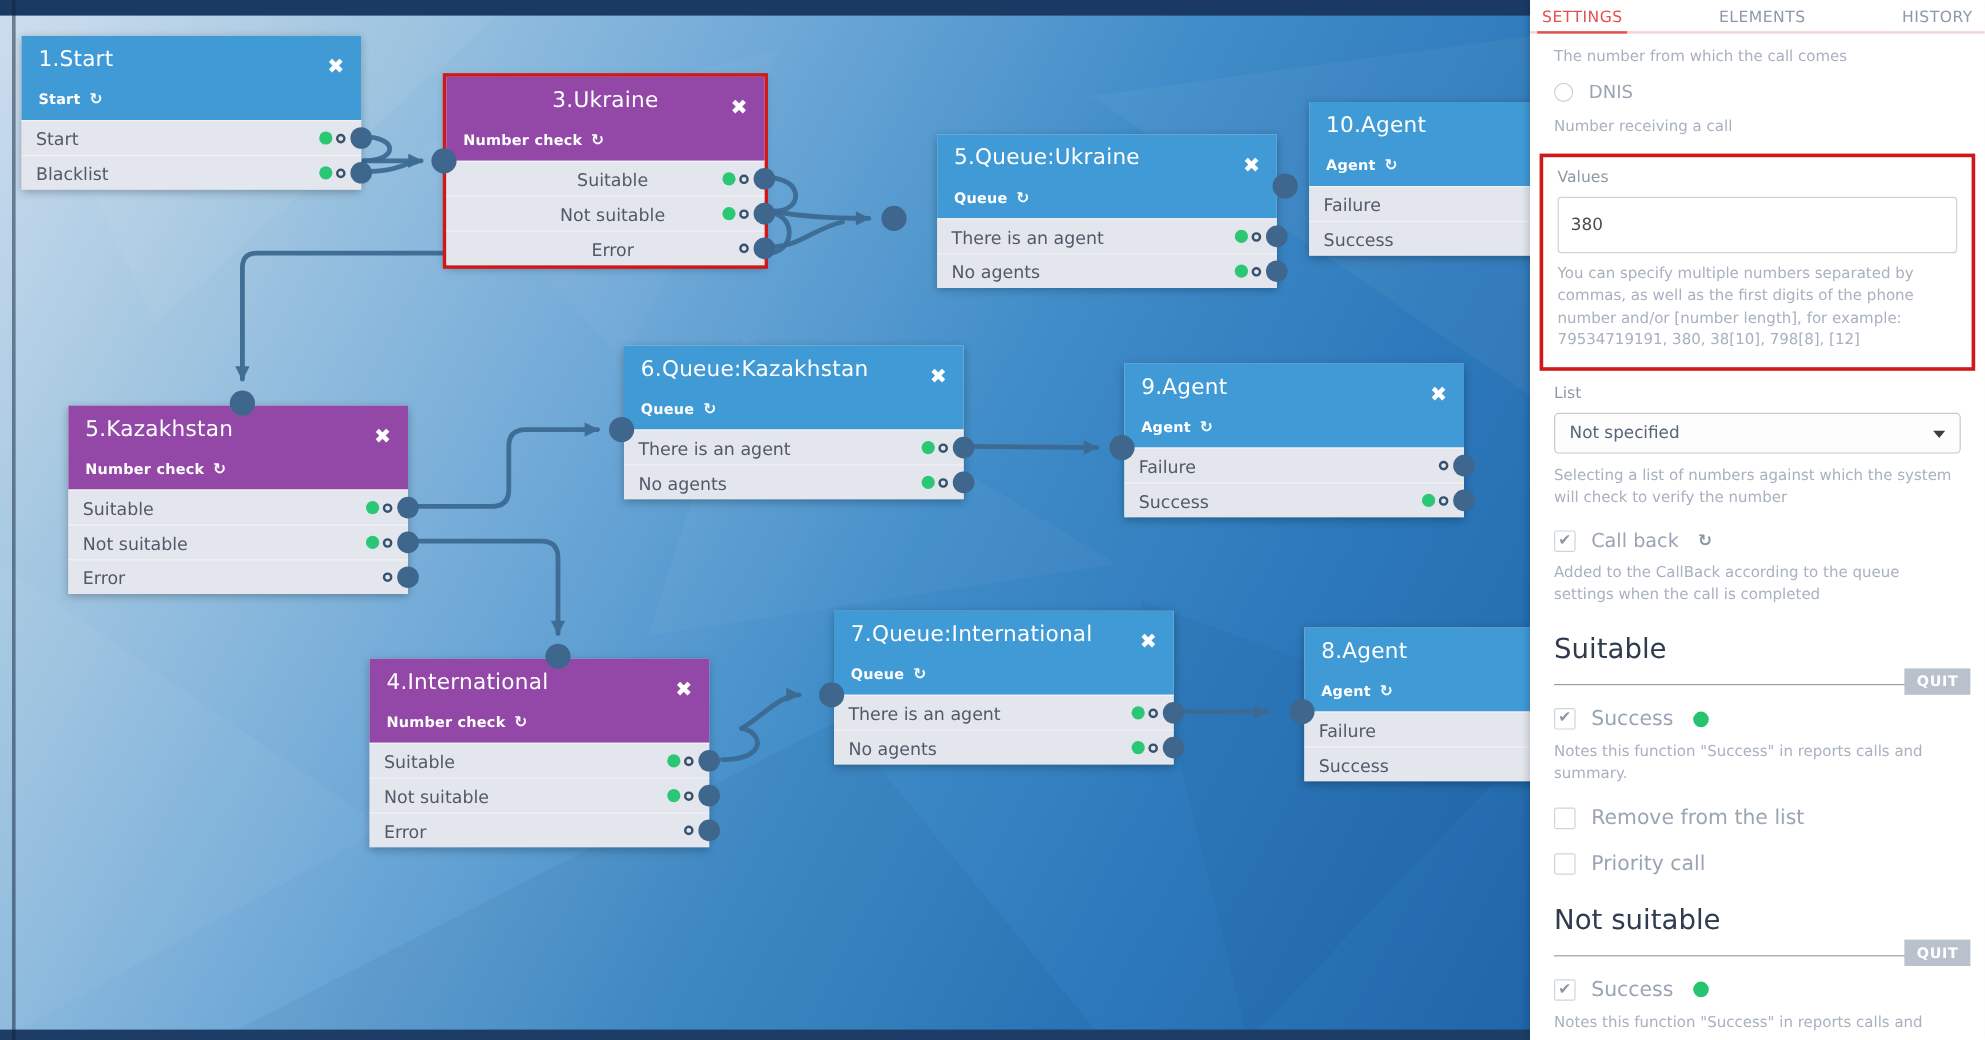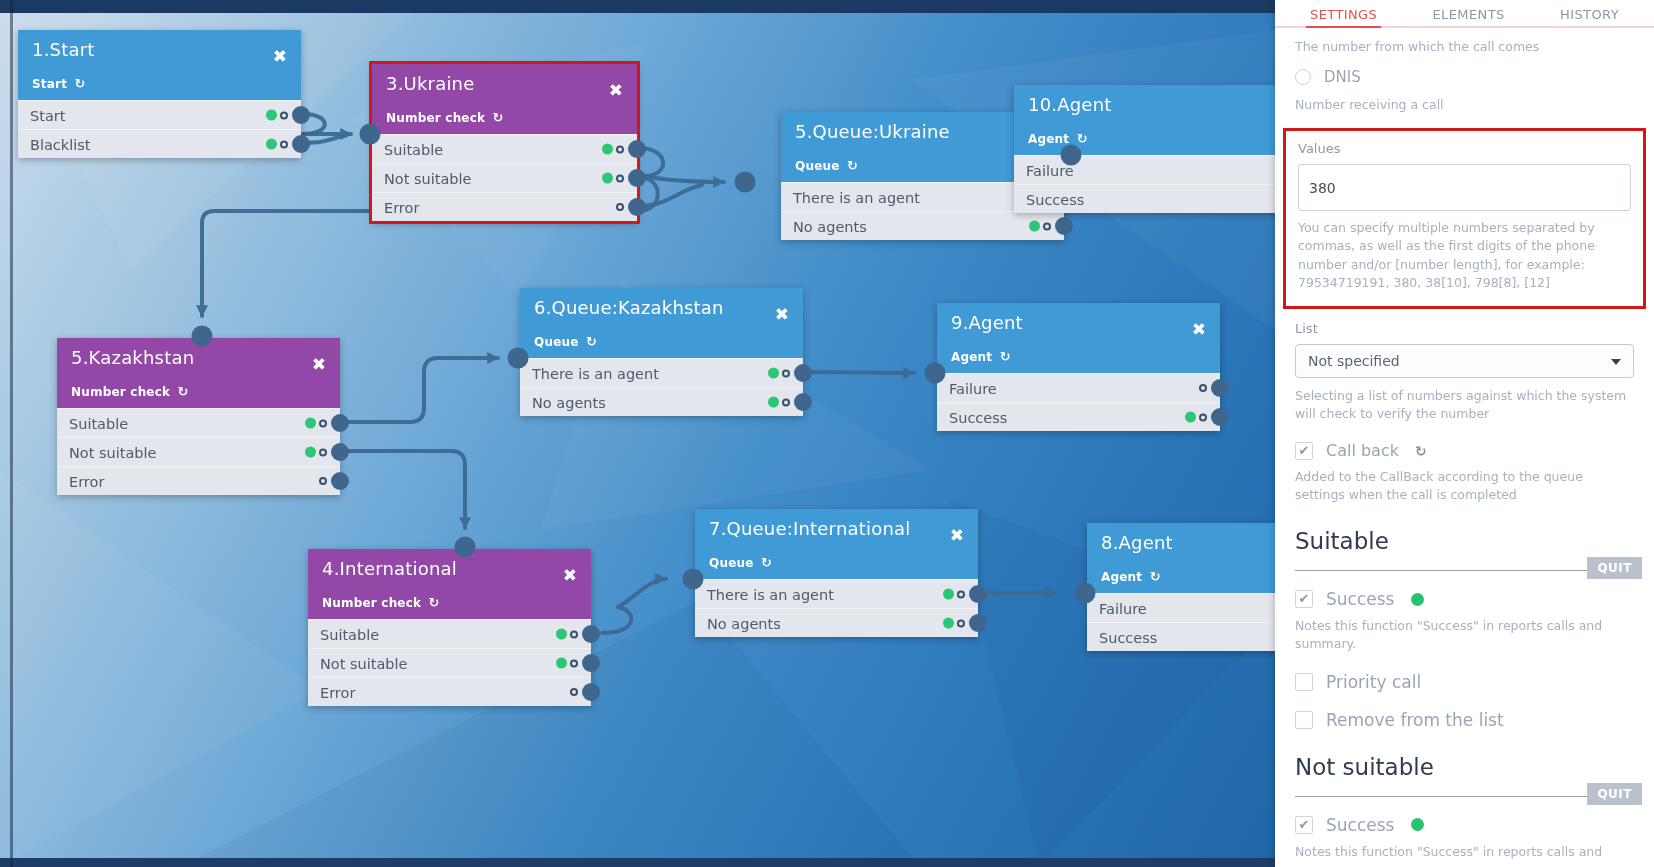--- a/index.html
+++ b/index.html
@@ -14,39 +14,39 @@
   .strip-top { position:absolute; left:0; top:0; width:100%; height:13px; background:#1b3a63; z-index:2; }
   .strip-bottom { position:absolute; left:0; bottom:0; width:100%; height:9px; background:#1d3d66; z-index:2; }
   .edge-left { position:absolute; left:10px; top:0; bottom:0; width:3px; background:rgba(14,34,58,.5); z-index:2; }
 
   #wires { position:absolute; inset:0; z-index:3; }
   .wire { stroke:#3c6a92; stroke-width:4; fill:none; stroke-linecap:round; opacity:.95; }
   #dots { position:absolute; inset:0; z-index:6; pointer-events:none; }
 
   
   .node { position:absolute; z-index:4; box-shadow:0 2px 7px rgba(0,0,0,.28); background:#e3e6ed; }
-  .node.selected { box-shadow:0 0 0 3px #d01818, 0 2px 7px rgba(0,0,0,.35); }
+  .node.selected { box-shadow:0 0 0 3px #d01818, 0 2px 7px rgba(0,0,0,.35);text-align:center; }
   .nhead { position:relative; height:70px; padding:9px 14px 8px; color:#fff; }
   .node.blue .nhead { background:#3f9ad6; }
   .node.purple .nhead { background:#9348a8; }
   .ntitle { font-size:18px; font-weight:400; letter-spacing:.2px; }
   .nclose { position:absolute; right:14px; top:16px; font-size:17px; cursor:pointer; }
   .ntype { position:absolute; left:14px; bottom:9px; font-size:12px; font-weight:bold; letter-spacing:.2px; }
   .refresh { font-size:13px; font-weight:bold; margin-left:3px; }
   .nrow { position:relative; height:29px; line-height:29px; background:#e3e6ed; border-top:1px solid #f0f2f6; }
   .rlabel { padding-left:12px; font-size:14.5px; color:#515a68; }
   .ricons { position:absolute; right:13px; top:50%; transform:translateY(-50%); display:flex; align-items:center; gap:3px; }
   .gdot { width:11px; height:11px; border-radius:50%; background:#2bc774; }
   .hook { width:8px; height:8px; border:2px solid #36516b; border-radius:50%; background:transparent; }
   .ep { position:absolute; right:-9px; top:50%; margin-top:-9px; width:18px; height:18px; border-radius:50%; background:#3f678d; }
 
   
   #panel { position:absolute; right:0; top:0; width:379px; height:867px; background:#fff; z-index:10;
     box-shadow:-2px 0 6px rgba(0,0,0,.18); }
-  #tabs { display:flex; justify-content:space-between; padding:0 31px; border-bottom:2px solid #f3d3d3; }
+  #tabs { display:flex; justify-content:space-between; padding:0 6px; border-bottom:2px solid #f3d3d3; }
   .tab { padding:7px 4px 4px; font-size:13px; letter-spacing:.4px; color:#8d98a8; cursor:pointer; border-bottom:2px solid transparent; margin-bottom:-2px; }
   .tab.active { color:#e35050; border-bottom-color:#e35050; }
   #pbody { padding:10px 20px 0; }
   .hint { font-size:12.5px; color:#a8b1bf; line-height:1.45; }
   .choice-row { display:flex; align-items:center; gap:13px; margin:12px 0 10px; }
   .radio { width:16px; height:16px; border-radius:50%; border:1px solid #ccd2d9; background:#fff; flex:0 0 auto; }
   .choice-label { font-size:15px; color:#9aa5b3; }
   .red-frame { border:3px solid #d01818; margin:14px -12px 12px; padding:6px 12px 14px; }
   .field-label { font-size:13px; color:#8e9aa8; margin:4px 0 8px; }
   .tinput { width:100%; height:47px; border:1px solid #ccd3da; border-radius:3px; padding:0 10px;
@@ -147,21 +147,21 @@
         <div class="nhead"><span class="ntitle">5.Queue:Ukraine</span><span class="nclose">✖</span><div class="ntype">Queue <span class="refresh">↻</span></div></div>
         <div class="nrow"><span class="rlabel">There is an agent</span><span class="ricons">
             <span class="gdot"></span>
             <span class="hook"></span>
           </span><span class="ep"></span></div>
         <div class="nrow"><span class="rlabel">No agents</span><span class="ricons">
             <span class="gdot"></span>
             <span class="hook"></span>
           </span><span class="ep"></span></div>
       </div>
-      <div class="node blue" style="left: 1014px; top: 85px; width: 283px; z-index: 4;">
+      <div class="node blue" style="left: 1091px; top: 85px; width: 283px; z-index: 4;">
         <div class="nhead"><span class="ntitle">10.Agent</span><div class="ntype">Agent <span class="refresh">↻</span></div></div>
         <div class="nrow"><span class="rlabel">Failure</span></div>
         <div class="nrow"><span class="rlabel">Success</span></div>
       </div>
       <div class="node purple" style="left: 57px; top: 338px; width: 283px; z-index: 4;">
         <div class="nhead"><span class="ntitle">5.Kazakhstan</span><span class="nclose">✖</span><div class="ntype">Number check <span class="refresh">↻</span></div></div>
         <div class="nrow"><span class="rlabel">Suitable</span><span class="ricons">
             <span class="gdot"></span>
             <span class="hook"></span>
           </span><span class="ep"></span></div>
@@ -266,25 +266,25 @@
             <span class="quit">QUIT</span>
           </div>
           <div class="cb-row">
             <span class="cb">✔</span>
             <span class="cb-label big">Success</span>
             <span class="sdot"></span>
           </div>
           <div class="hint opt-hint">Notes this function "Success" in reports calls and summary.</div>
           <div class="cb-row">
             <span class="cb"></span>
+            <span class="cb-label big">Remove from the list</span>
+          </div>
+          <div class="cb-row">
+            <span class="cb"></span>
             <span class="cb-label big">Priority call</span>
-          </div>
-          <div class="cb-row">
-            <span class="cb"></span>
-            <span class="cb-label big">Remove from the list</span>
           </div>
           <div class="sec-title">Not suitable</div>
           <div class="sec-hr">
             <span class="quit">QUIT</span>
           </div>
           <div class="cb-row">
             <span class="cb">✔</span>
             <span class="cb-label big">Success</span>
             <span class="sdot"></span>
           </div>

